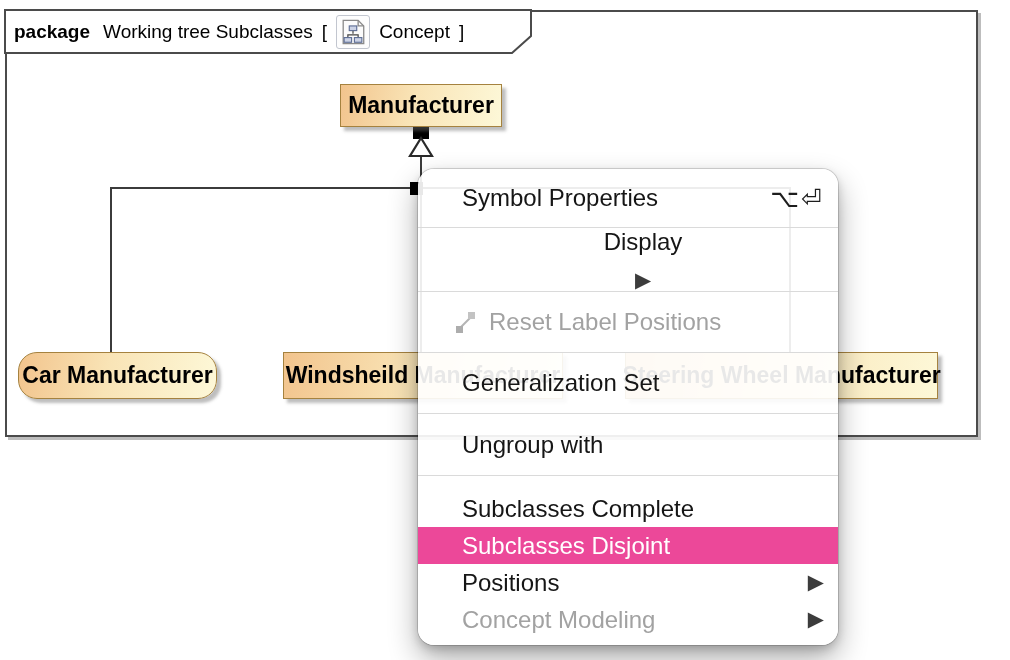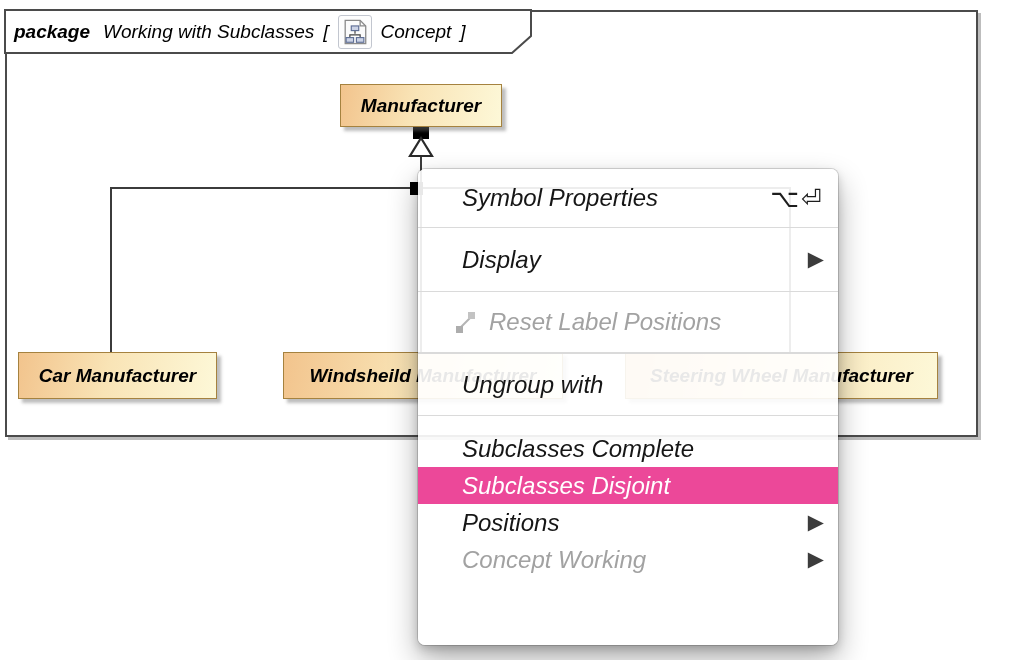--- a/index.html
+++ b/index.html
@@ -1,52 +1,52 @@
 <!DOCTYPE html>
 <html><head>
 <meta charset="utf-8">
 <style>
   html,body{margin:0;padding:0;background:#ffffff;}
   body{width:1010px;height:660px;position:relative;overflow:hidden;
        font-family:"Liberation Sans", sans-serif;}
-  .stage{position:absolute;inset:0;width:869px;height:660px;font-style:italic;}
+  .stage{position:absolute;inset:0;width:869px;height:660px;}
 
   
   .pkg-frame{position:absolute;left:5px;top:10px;width:969px;height:423px;
              border:2px solid #4b4b4b;background:#ffffff;
              box-shadow:3px 3px 0 #bdbdbd;}
   .pkg-tab{position:absolute;left:4px;top:9px;width:530px;height:46px;}
   .pkg-tab-text{position:absolute;left:14px;top:10px;height:44px;
                 display:flex;align-items:center;gap:9px;font-size:19px;color:#000;}
   .pkg-kw{font-weight:bold;margin-right:4px;}
   .diagram-icon-box{display:inline-flex;align-items:center;justify-content:center;
                     width:32px;height:32px;border:1px solid #c2c6cf;border-radius:3px;
                     background:#fdfdfd;}
 
   
   .uml-box{position:absolute;display:flex;align-items:center;justify-content:center;
-           font-weight:bold;font-size:19px;color:#000;white-space:nowrap;
+           font-weight:bold;font-size:23px;color:#000;white-space:nowrap;
            background:linear-gradient(100deg,#f2c48d 0%,#f9e4b6 45%,#fdf8d8 100%);
            border:1px solid #a5823f;box-shadow:4px 4px 3px rgba(110,110,110,0.45);}
 
   
   .edge{position:absolute;background:#3b3b3b;}
   .handle{position:absolute;background:#000;}
   .gen-triangle{position:absolute;}
 
   
   .menu{position:absolute;left:418px;top:169px;width:420px;height:476px;
-        background:rgba(255,255,255,0.91);border-radius:7px;overflow:hidden;
+        background:rgba(255,255,255,0.91);border-radius:16px;overflow:hidden;
         box-shadow:0 0 0 1px rgba(0,0,0,0.15), 0 14px 30px rgba(0,0,0,0.32),
                    0 4px 10px rgba(0,0,0,0.18);
         display:flex;flex-direction:column;z-index:10;}
   .mi{display:flex;align-items:center;flex:none;
       padding:0 14px 0 44px;font-size:24px;color:#161616;}
   .mi .grow{flex:1;}
-  .h58{height:58px;} .h63{height:63px;} .h60{height:60px;} .h61{height:61px;}
+  .h58{height:58px;} .h63{height:63px;flex-direction:column;} .h60{height:60px;} .h61{height:61px;}
   .sep{height:1px;flex:none;background:#dadada;}
   .mgroup{flex:none;display:flex;flex-direction:column;padding:14px 0 11px;}
   .mgroup .mi{height:37px;}
   .mi.disabled{color:#a2a2a2;}
   .mi.selected{color:#ffffff;}
   .arrow{font-family:"DejaVu Sans", sans-serif;font-size:21px;color:#3c3c3c;line-height:1;}
   .shortcut{font-family:"DejaVu Sans", sans-serif;font-size:25px;color:#1d1d1d;
             letter-spacing:2px;}
   .reset-row{padding-left:35px;}
   .reset-ic{margin-right:11px;flex:none;display:inline-flex;}
@@ -56,21 +56,21 @@
 
 <div class="stage">
 
   <div class="pkg-frame"></div>
 
   <svg class="pkg-tab" viewBox="0 0 530 46" xmlns="http://www.w3.org/2000/svg">
     <path d="M1,1 L527,1 L527,27 L508,44 L1,44 Z" fill="#ffffff" stroke="#4b4b4b" stroke-width="2"></path>
   </svg>
   <div class="pkg-tab-text">
     <span class="pkg-kw">package</span>
-    <span>Working with Subclasses</span>
+    <span>Working tree Subclasses</span>
     <span>[</span>
     <span class="diagram-icon-box">
       <svg width="28" height="28" viewBox="0 0 30 30">
         <path d="M4.5,2.5 h16 l6,6 v19 h-22 z" fill="#fbfbfb" stroke="#8a8a8a" stroke-width="1.4"></path>
         <path d="M20.5,2.5 v6 h6" fill="none" stroke="#8a8a8a" stroke-width="1.4"></path>
         <path d="M15,13 v4 M9.5,21 v-3 h11 v3" fill="none" stroke="#444" stroke-width="1.3"></path>
         <rect x="11" y="8.5" width="8" height="5" fill="#ccd3e6" stroke="#5c6c94" stroke-width="1.2"></rect>
         <rect x="5.5" y="21" width="8" height="5" fill="#ccd3e6" stroke="#5c6c94" stroke-width="1.2"></rect>
         <rect x="16.5" y="21" width="8" height="5" fill="#ccd3e6" stroke="#5c6c94" stroke-width="1.2"></rect>
       </svg>
@@ -88,21 +88,21 @@
   <div class="handle" style="left:413px;top:126px;width:16px;height:13px;"></div>
   <div class="handle" style="left:410px;top:182px;width:13px;height:13px;"></div>
 
   <svg class="gen-triangle" style="left:408px;top:136px;" width="26" height="22" viewBox="0 0 26 22">
     <polygon points="13,2 24,20 2,20" fill="#ffffff" stroke="#2a2a2a" stroke-width="2.2"></polygon>
   </svg>
 
   <div class="uml-box" style="left:340px;top:84px;width:160px;height:41px;">
     <span>Manufacturer</span>
   </div>
-  <div class="uml-box" style="left:18px;top:352px;width:197px;height:45px;">
+  <div class="uml-box" style="left:18px;top:352px;width:197px;height:45px;border-radius:19px;">
     <span>Car Manufacturer</span>
   </div>
   <div class="uml-box" style="left:283px;top:352px;width:278px;height:45px;">
     <span>Windsheild Manufacturer</span>
   </div>
   <div class="uml-box" style="left:625px;top:352px;width:311px;height:45px;">
     <span>Steering Wheel Manufacturer</span>
   </div>
 
   <div class="menu">
@@ -126,40 +126,43 @@
         <svg width="25" height="25" viewBox="0 0 25 25">
           <line x1="5" y1="20" x2="20" y2="5" stroke="#b4b4b4" stroke-width="2"></line>
           <rect x="15" y="2" width="7" height="7" fill="#c3c3c3"></rect>
           <rect x="3" y="16" width="7" height="7" fill="#adadad"></rect>
         </svg>
       </span>
       <span>Reset Label Positions</span>
     </div>
     <div class="sep"></div>
 
+    <div class="mi h60">
+      <span>Generalization Set</span>
+    </div>
     <div class="sep"></div>
 
     <div class="mi h61">
       <span>Ungroup with</span>
     </div>
     <div class="sep"></div>
 
     <div class="mgroup">
       <div class="mi">
         <span>Subclasses Complete</span>
       </div>
       <div class="mi selected" style="background: #ec4899;">
         <span>Subclasses Disjoint</span>
       </div>
       <div class="mi">
         <span>Positions</span>
         <span class="grow"></span>
         <span class="arrow">▶</span>
       </div>
       <div class="mi disabled">
-        <span>Concept Working</span>
+        <span>Concept Modeling</span>
         <span class="grow"></span>
         <span class="arrow">▶</span>
       </div>
     </div>
 
   </div>
 </div>
 
 </body></html>

